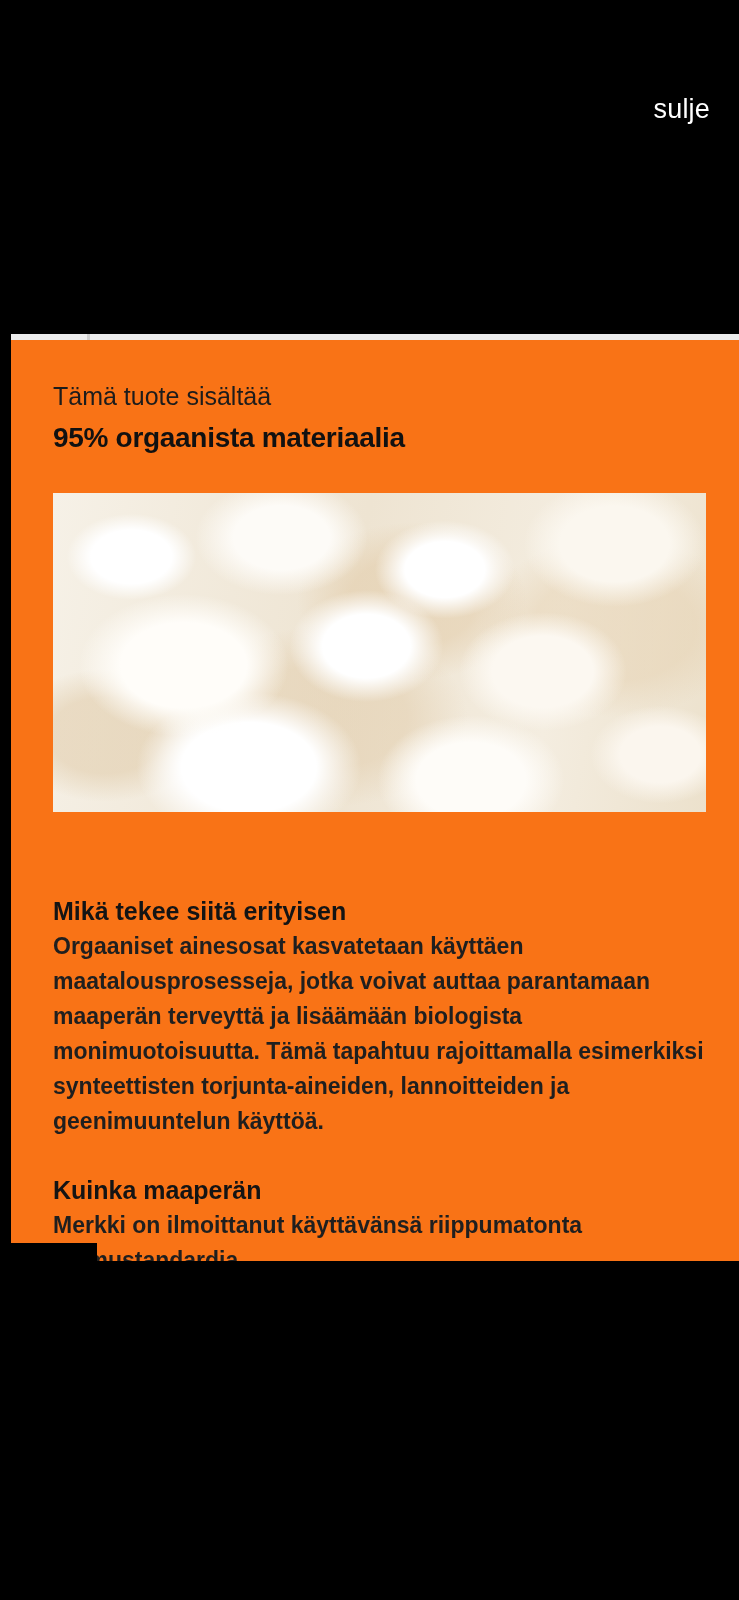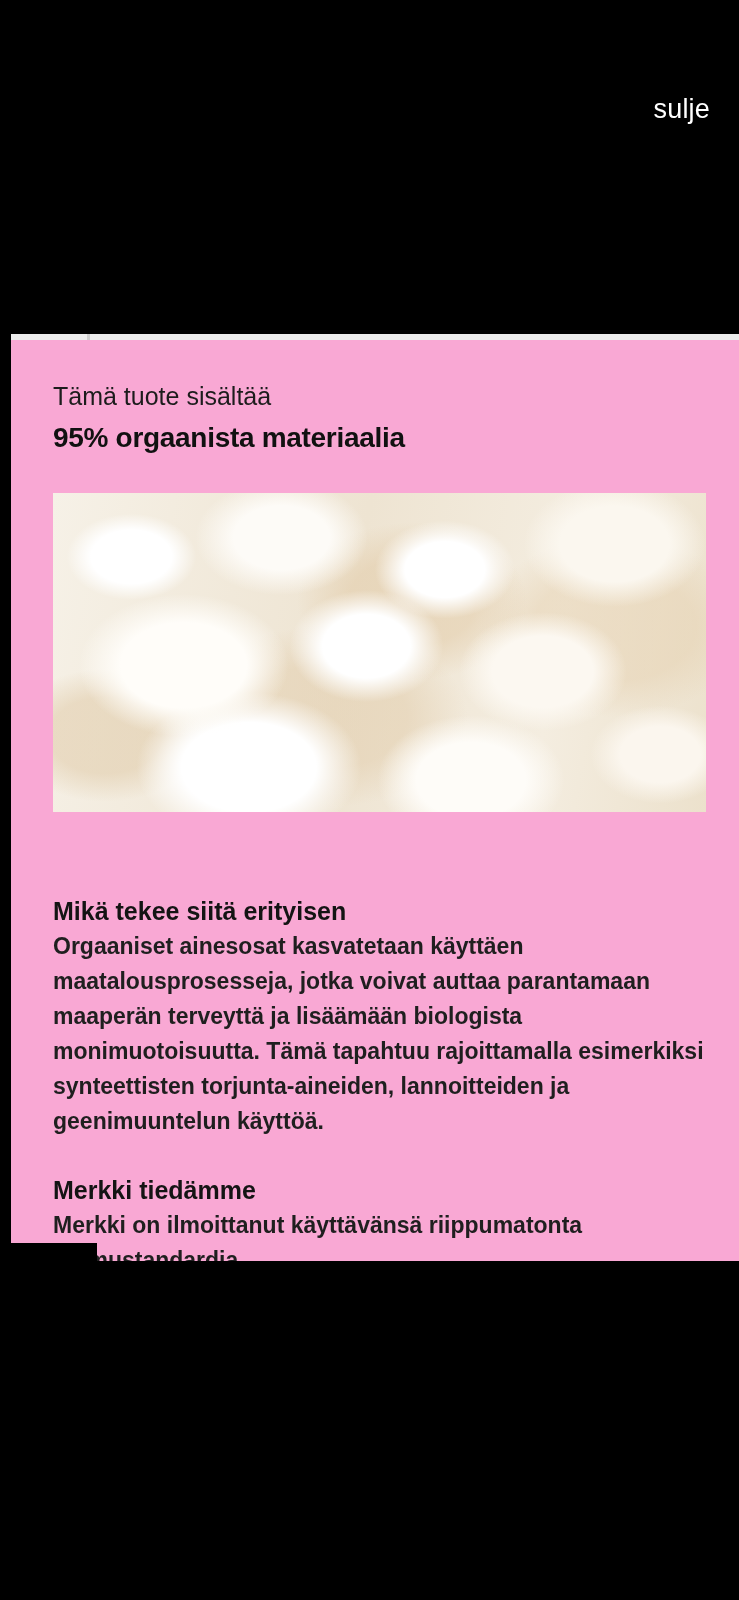--- a/index.html
+++ b/index.html
@@ -11,21 +11,21 @@
   
   .close-btn{
     position:absolute;top:94px;right:29px;
     color:#fff;font-size:27px;font-weight:500;letter-spacing:.2px;
     background:none;border:none;padding:0;cursor:pointer;
     font-family:"Liberation Sans","DejaVu Sans",sans-serif;
   }
   
   .sheet{
     position:absolute;left:11px;right:0;top:334px;height:927px;
-    background:#f9a8d4;overflow:hidden;
+    background:#f97316;overflow:hidden;
   }
   .seam{position:absolute;top:0;left:0;right:0;height:6px;background:#ececec;}
   .seam-tick{position:absolute;top:0;left:76px;width:3px;height:6px;background:#cfcfcf;}
   .sheet-content{padding:45px 33px 0 42px;color:#1c1c1c;}
   .eyebrow{font-size:25px;line-height:34px;color:#1c1c1c;font-weight:400;}
   .sheet-title{
     margin:4px 0 0 0;font-size:28px;line-height:42px;font-weight:700;
     letter-spacing:-.3px;color:#111;
   }
   
@@ -87,21 +87,21 @@
     <div class="sheet-content">
       <div class="eyebrow">Tämä tuote sisältää</div>
 
       <h1 class="sheet-title">95% orgaanista materiaalia</h1>
 
       <div class="photo"></div>
 
       <h2 class="section-heading first">Mikä tekee siitä erityisen</h2>
       <p class="section-body">Orgaaniset ainesosat kasvatetaan käyttäen maatalousprosesseja, jotka voivat auttaa parantamaan maaperän terveyttä ja lisäämään biologista monimuotoisuutta. Tämä tapahtuu rajoittamalla esimerkiksi synteettisten torjunta-aineiden, lannoitteiden ja geenimuuntelun käyttöä.</p>
 
-      <h2 class="section-heading second">Merkki tiedämme</h2>
+      <h2 class="section-heading second">Kuinka maaperän</h2>
       <p class="section-body">Merkki on ilmoittanut käyttävänsä riippumatonta luomustandardia</p>
     </div>
 
     <div class="sheet-notch"></div>
   </div>
 
   <div class="footer-divider"></div>
 
   <div class="footer">
     <div class="page-indicator">7/5</div>

